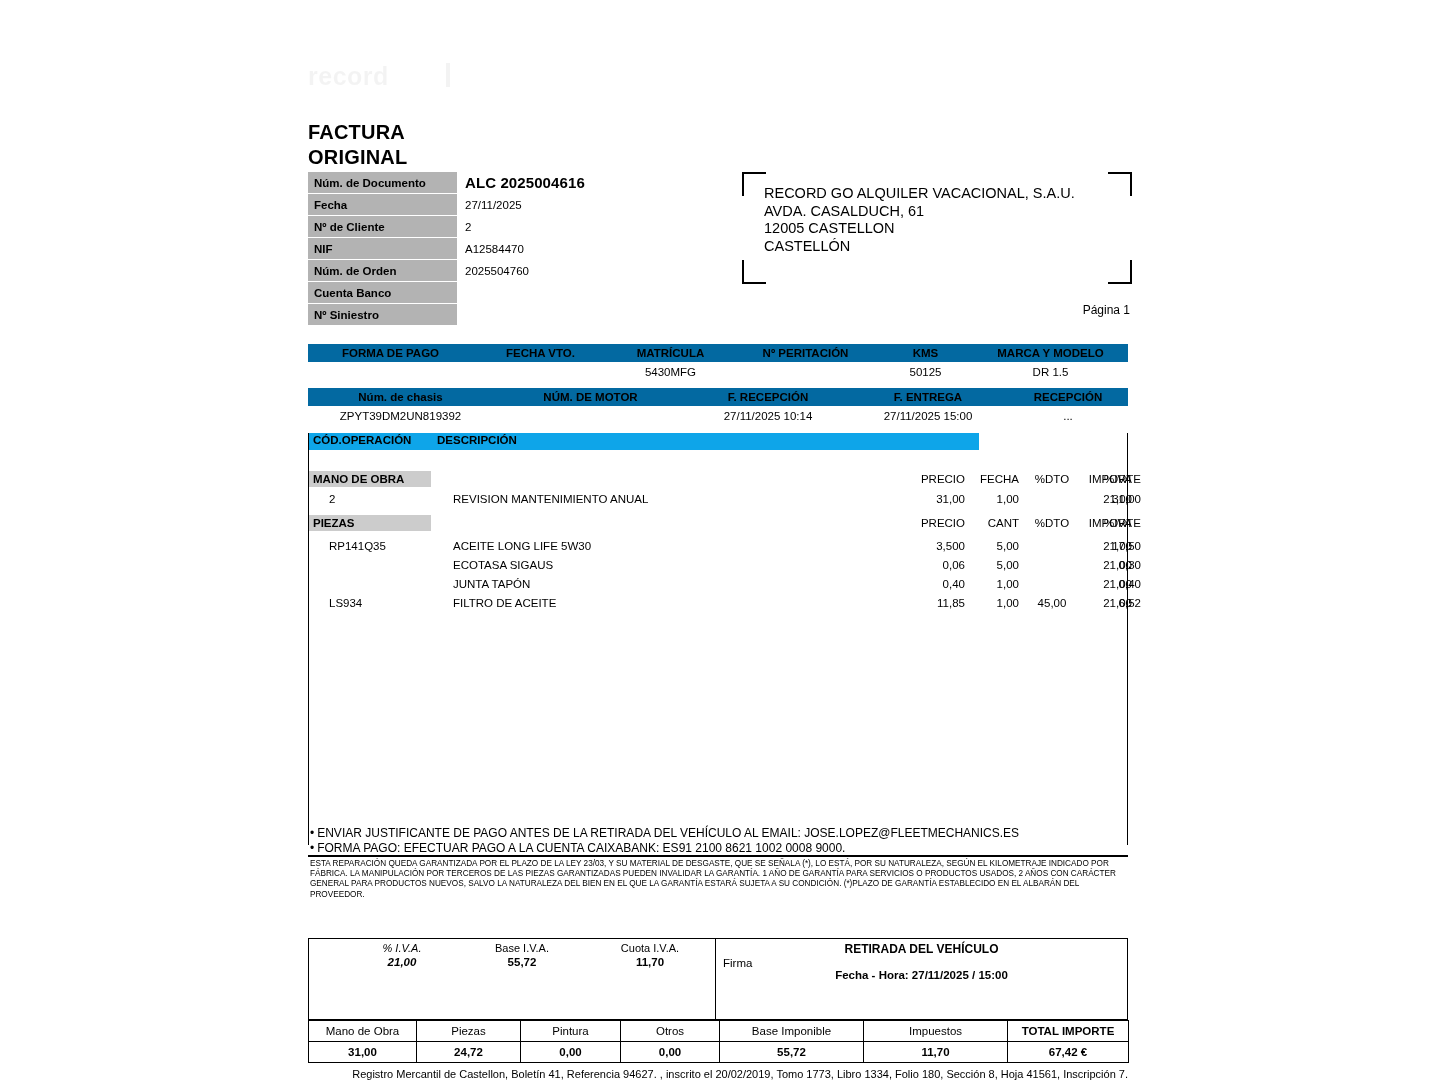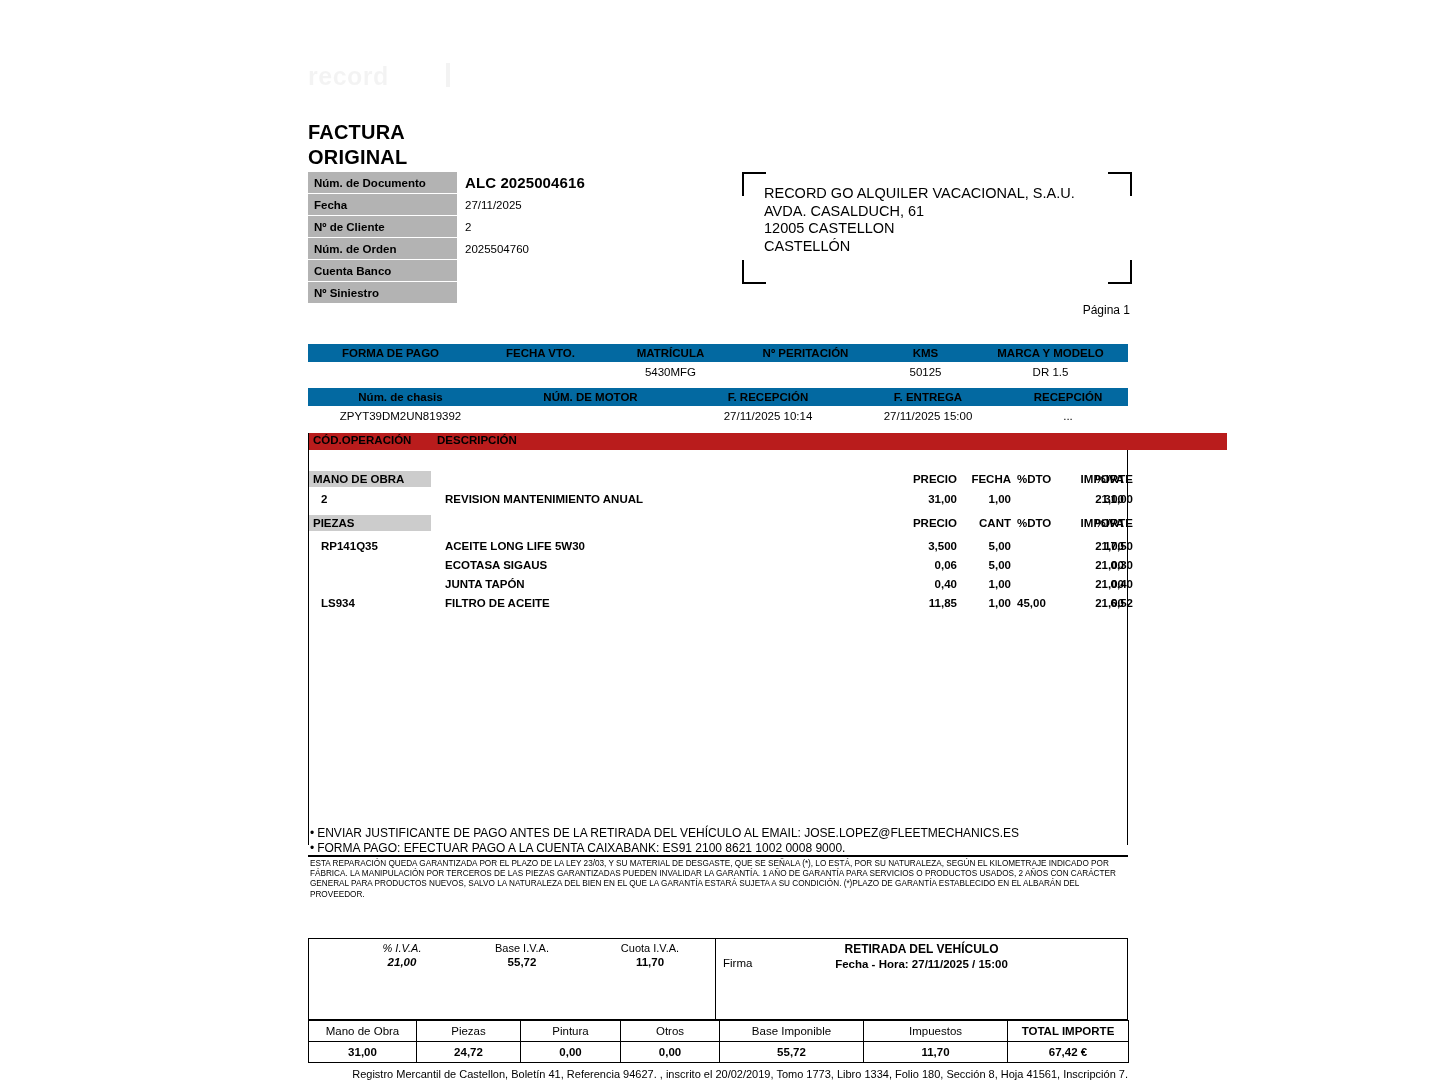--- a/index.html
+++ b/index.html
@@ -156,23 +156,23 @@
     top: 433px;
     width: 820px;
     height: 412px;
     border-left: 1.5px solid #000;
     border-right: 1.5px solid #000;
     box-sizing: border-box;
   }
   .items-head {
     position: absolute;
     left: 0; top: 0;
-    width: 918px;
+    width: 670px;
     height: 17px;
-    background: #b91c1c;
+    background: #0ea5e9;
   }
   .items-head .c1 {
     position: absolute; left: 4px; top: 1px;
     font-size: 11.5px; font-weight: bold;
   }
   .items-head .c2 {
     position: absolute; left: 128px; top: 1px;
     font-size: 11.5px; font-weight: bold;
   }
 
@@ -183,33 +183,32 @@
     height: 16px;
     background: #cccccc;
     font-size: 11.5px;
     font-weight: bold;
     padding-left: 4px;
     box-sizing: border-box;
     line-height: 16px;
   }
   .colhdr, .itemrow {
     position: absolute;
-    left: 8px;
+    left: 16px;
     width: 816px;
     height: 16px;
     font-size: 11.5px;
     line-height: 16px;
-    font-weight: bold;
   }
   .colhdr span, .itemrow span { position: absolute; top: 0; }
   .cd-code  { left: 4px; }
   .cd-desc  { left: 128px; }
   .cd-precio{ left: 540px; width: 100px; text-align: right; }
   .cd-qty   { left: 644px; width: 50px; text-align: right; }
-  .cd-dto   { left: 700px; width: 54px; text-align: left; }
+  .cd-dto   { left: 700px; width: 54px; text-align: center; }
   .cd-iva   { left: 757px; width: 50px; text-align: right; }
   .cd-imp   { left: 712px; width: 104px; text-align: right; }
 
   
   .notes {
     position: absolute;
     left: 310px;
     top: 826px;
     width: 816px;
     font-size: 12px;
@@ -270,21 +269,21 @@
   }
   .retirada {
     position: absolute;
     left: 410px;
     top: 3px;
     width: 405px;
     text-align: center;
     font-size: 12px;
     font-weight: bold;
   }
-  .retirada .sub { display: block; font-weight: bold; font-size: 11.5px; margin-top: 2px; }
+  .retirada .sub { display: block; font-weight: bold; font-size: 11.5px; margin-top: 13px; }
 
   .tot {
     position: absolute;
     left: 308px;
     top: 1020px;
     width: 820px;
     border-collapse: collapse;
     table-layout: fixed;
     font-size: 11.5px;
   }
@@ -328,20 +327,24 @@
         <td class="lbl">Núm. de Documento</td>
         <td class="val">ALC 2025004616</td>
       </tr>
       <tr>
         <td class="lbl">Fecha</td>
         <td class="val">27/11/2025</td>
       </tr>
       <tr>
         <td class="lbl">Nº de Cliente</td>
         <td class="val">2</td>
+      </tr>
+      <tr>
+        <td class="lbl">NIF</td>
+        <td class="val">A12584470</td>
       </tr>
       <tr>
         <td class="lbl">Núm. de Orden</td>
         <td class="val">2025504760</td>
       </tr>
       <tr>
         <td class="lbl">Cuenta Banco</td>
         <td class="val"></td>
       </tr>
       <tr>

